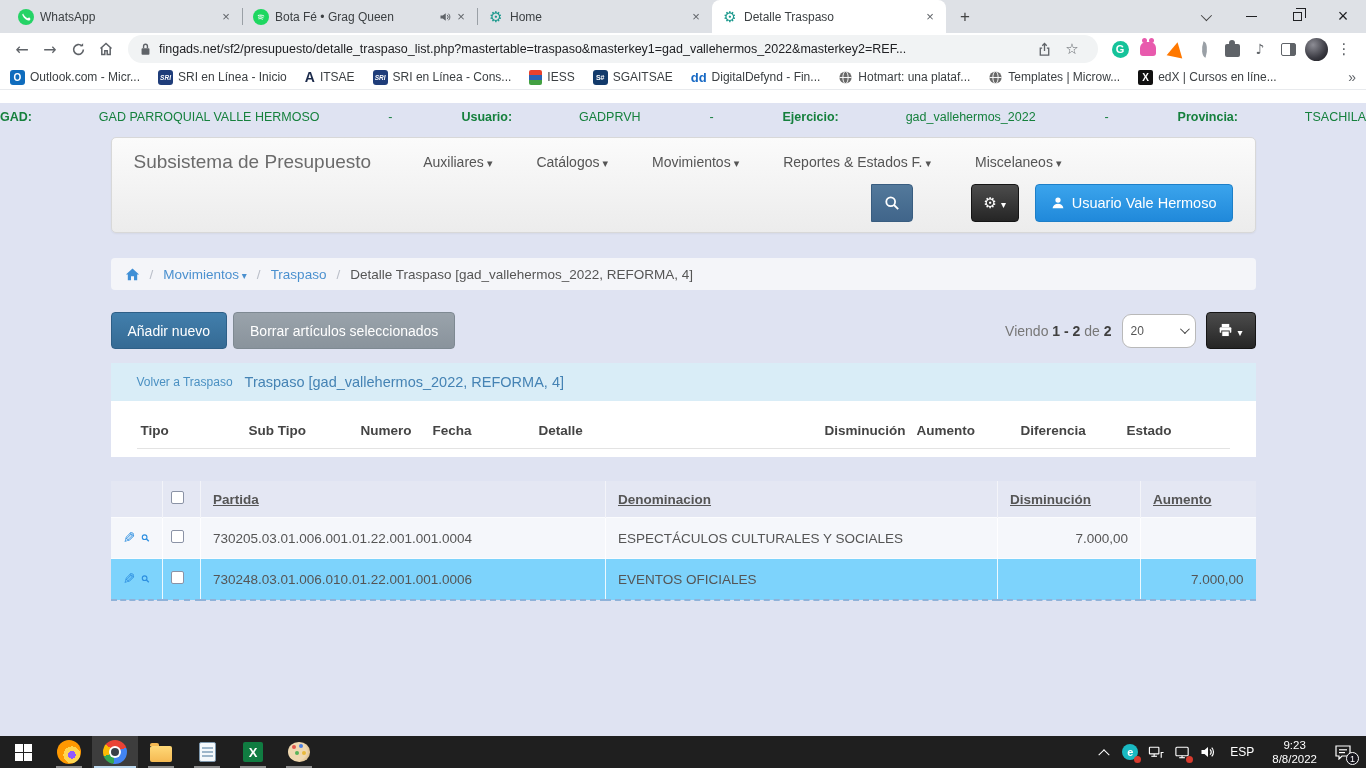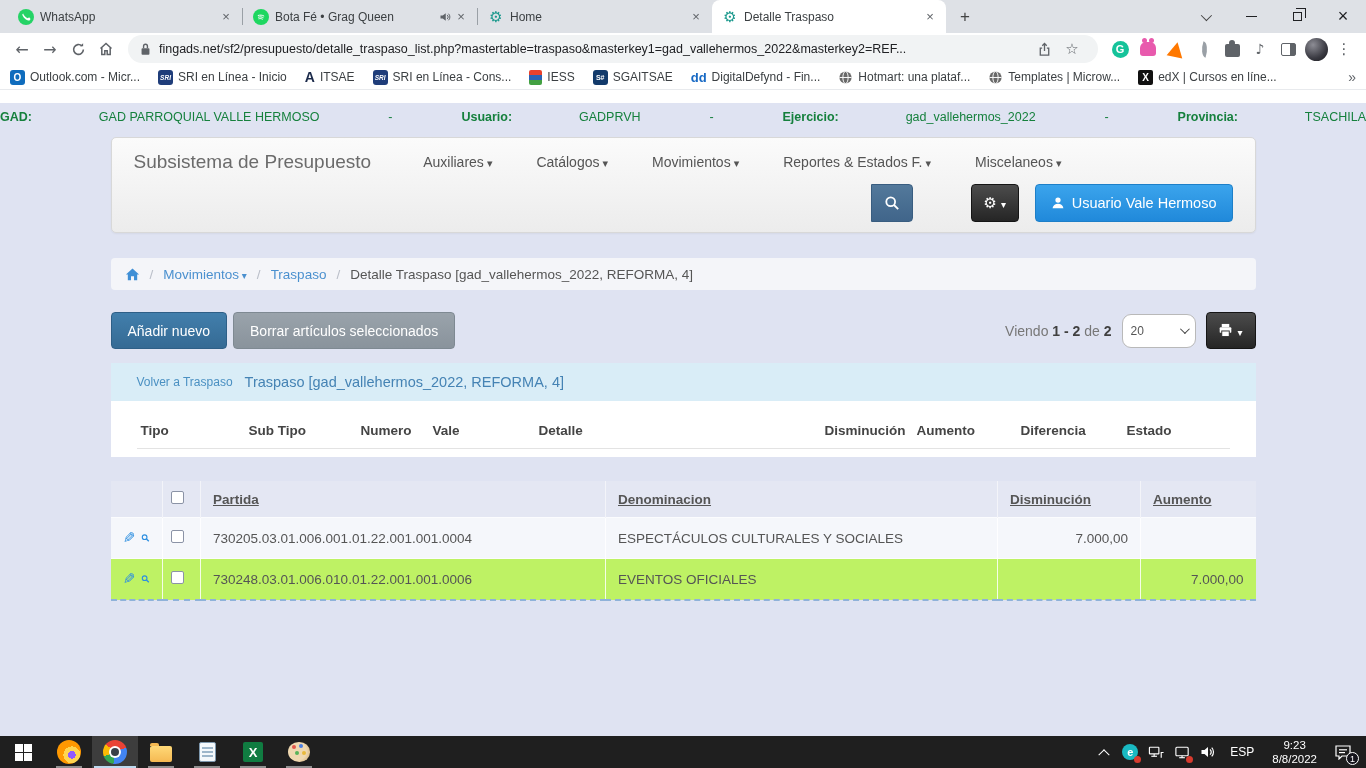--- a/index.html
+++ b/index.html
@@ -110,21 +110,21 @@
   table { width:100%; border-collapse:collapse; table-layout:fixed; }
   .master-table th { text-align:left; font-size:13.5px; color:#444; padding:14px 4px 10px; border-bottom:1px solid #e3e3e3; font-weight:bold; }
   .master-table td { font-size:13.5px; color:#555; padding:14px 4px; }
   .num { text-align:right; }
 
   .detail-table { margin-top:24px; border-bottom:2px dashed #8fb2d9; }
   .detail-table th { background:#e4e7f3; font-size:13.5px; color:#555; font-weight:bold; text-align:left; padding:10px 12px; border-right:1px solid #f3f4f9; text-decoration:underline; }
   .detail-table th.nohd { text-decoration:none; }
   .detail-table td { font-size:13.5px; color:#555; padding:11px 12px; border-right:1px solid rgba(255,255,255,0.85); border-top:1px solid #fbfcfe; }
   .detail-table .r0 td { background:#f5f7fb; }
-  .detail-table .r1 td { background:#bef264; }
+  .detail-table .r1 td { background:#7dd3fc; }
   .detail-table th:last-child, .detail-table td:last-child { border-right:none; }
   .cb { width:13px; height:13px; background:#fff; border:1px solid #8b93a6; border-radius:2px; display:inline-block; cursor:pointer; }
   .row-icons { display:flex; align-items:center; gap:6px; justify-content:center; }
   .pencil { color:#2d8fe0; font-size:15px; cursor:pointer; }
   .pencil::after { content:"\270E"; display:inline-block; transform:scaleX(-1); }
 
   
   .taskbar { height:32px; background:#1f1f1f; display:flex; align-items:stretch; }
   .tb-slot { width:46px; display:flex; align-items:center; justify-content:center; position:relative; cursor:pointer; }
   .tb-slot.running::after { content:""; position:absolute; bottom:0; left:10px; right:10px; height:2.5px; background:#8f8f8f; }
@@ -438,21 +438,21 @@
               <col style="width:92px">
               <col style="width:104px">
               <col style="width:94px">
               <col style="width:119px">
           </colgroup>
           <tbody>
               <tr>
             <th>Tipo</th>
             <th>Sub Tipo</th>
             <th class="num">Numero</th>
-            <th style="padding-left:14px;">Vale</th>
+            <th style="padding-left:14px;">Fecha</th>
             <th style="padding-left:14px;">Detalle</th>
             <th class="num">Disminución</th>
             <th class="num">Aumento</th>
             <th class="num">Diferencia</th>
             <th style="padding-left:16px;">Estado</th>
           </tr>
         </tbody>
           </table>
       </div>
     </div>

